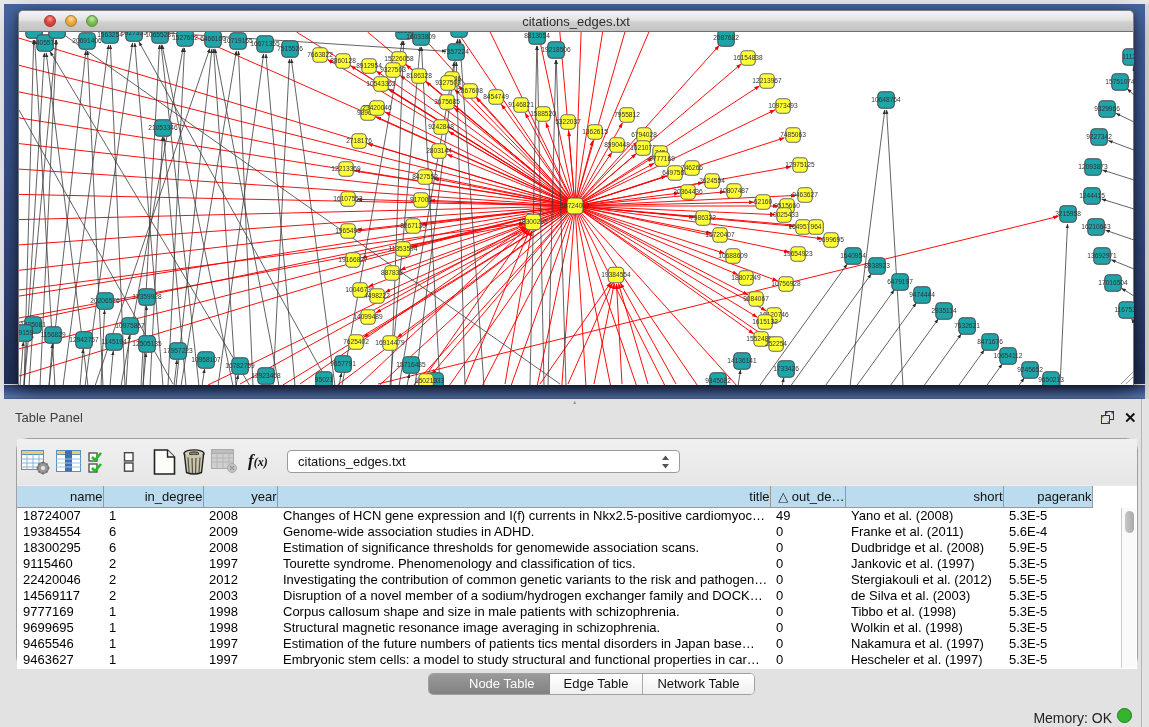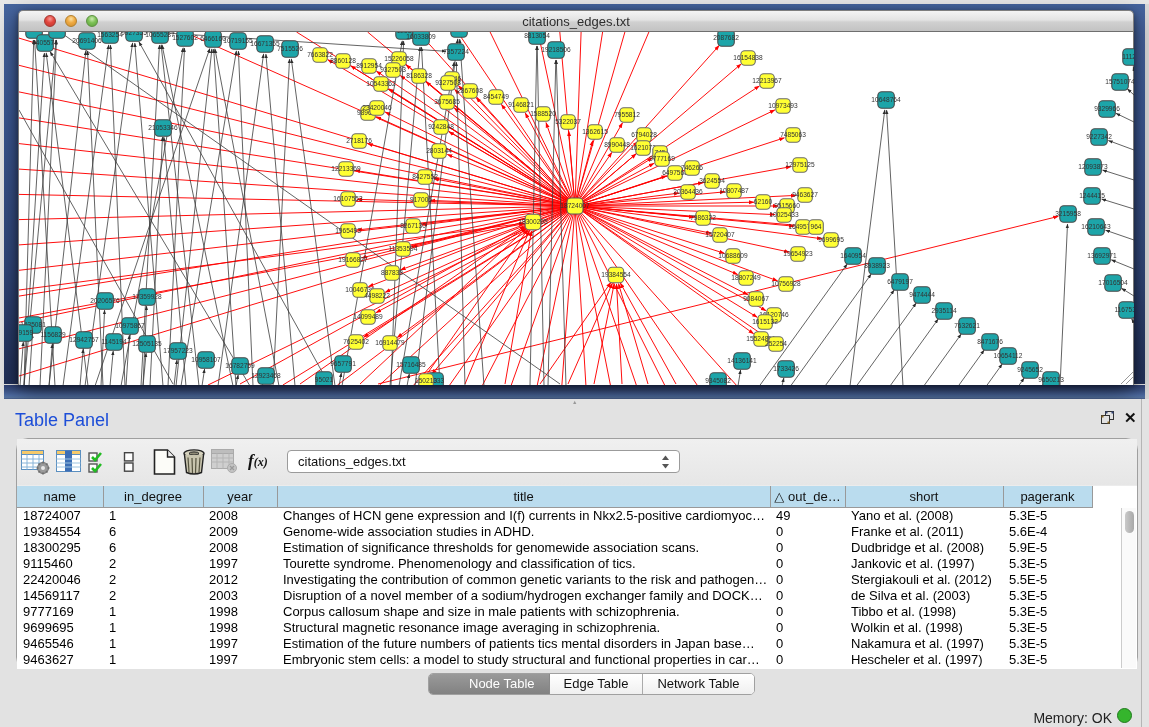--- a/index.html
+++ b/index.html
@@ -18,33 +18,33 @@
 #titletext { position:absolute; left:0; top:4px; width:1116px; text-align:center;
   font-size:13px; color:#2e2e2e; }
 .tl { position:absolute; top:4.5px; width:12px; height:12px; border-radius:50%; }
 #tl-r { left:25.5px; background:radial-gradient(circle at 50% 30%, #f79a96 0%, #e2463d 45%, #c03930 100%); border:1px solid #a33630; }
 #tl-y { left:46.5px; background:radial-gradient(circle at 50% 30%, #fbe2a2 0%, #efa941 45%, #cf8f2e 100%); border:1px solid #b3802c; }
 #tl-g { left:67.5px; background:radial-gradient(circle at 50% 30%, #cdeab2 0%, #7cc155 45%, #5fa23e 100%); border:1px solid #5d9141; }
 #canvas { position:absolute; left:18px; top:32px; width:1116px; height:353px;
   background:#ffffff; border-left:1px solid #777; border-right:1px solid #777; overflow:hidden; }
 #caret { position:absolute; left:572px; top:1px; width:8px; height:4px; font-size:5.5px; color:#999; line-height:4px; }
 #panel { position:absolute; left:0; top:399px; width:1149px; height:328px; background:#e2e2e2; }
-#paneltitle { position:absolute; left:15px; top:11px; font-size:18px; color:#1d4ed8; }
+#paneltitle { position:absolute; left:15px; top:11px; font-size:13px; color:#404040; }
 #float-ico { position:absolute; left:1101px; top:12px; width:13px; height:13px; }
 #close-ico { position:absolute; left:1124px; top:10px; font-size:15px; font-weight:bold; color:#111; }
 #container { position:absolute; left:16px; top:39px; width:1122px; height:231px;
   background:#ececec; border:1px solid #9f9f9f; border-radius:12px; }
 #toolbar { position:absolute; left:0; top:0; width:1120px; height:46px; background:linear-gradient(#f0f0f0,#e6e6e6); }
 #dropdown { position:absolute; left:270px; top:11px; width:393px; height:23px; background:#fff;
   border:1px solid #9b9b9b; border-radius:4px; font-size:13px; color:#111; line-height:21px; padding-left:10px; }
 
 #tablewrap { position:absolute; left:0; top:47px; width:1120px; height:183px; background:#fff; }
 table.grid { border-collapse:collapse; table-layout:fixed; width:1075px; font-size:13px; }
 table.grid th { background:#badcee; border:1px solid #999; border-top:none; font-weight:normal;
-  height:21px; text-align:center; color:#111; overflow:hidden; white-space:nowrap; }
+  height:21px; text-align:right; color:#111; overflow:hidden; white-space:nowrap; }
 table.grid th:first-child { border-left:none; }
 table.grid td { height:16px; padding:0 0 0 6px; color:#000; overflow:hidden; white-space:nowrap; }
 #vscroll { position:absolute; left:1104px; top:22px; width:15px; height:160px; background:#fafafa; border-left:1px solid #ccc; }
 #vthumb { position:absolute; left:3px; top:3px; width:9px; height:22px; background:linear-gradient(to right,#c9c9c9,#a8a8a8); border-radius:5px; }
 #tabs { position:absolute; left:428px; top:274px; height:22px; display:flex;
   border:1px solid #a0a0a0; border-radius:5px; overflow:hidden; background:#fff; }
 .tab { height:22px; line-height:20px; font-size:13px; padding:0 14px; color:#111;
   background:linear-gradient(#ffffff,#eeeeee); border-right:1px solid #aaa; }
 .tab.sel { background:linear-gradient(#9a9a9a,#7f7f7f); color:#fff; border-right:1px solid #888;padding-left:40px; }
 .tab:last-child { border-right:none; }

